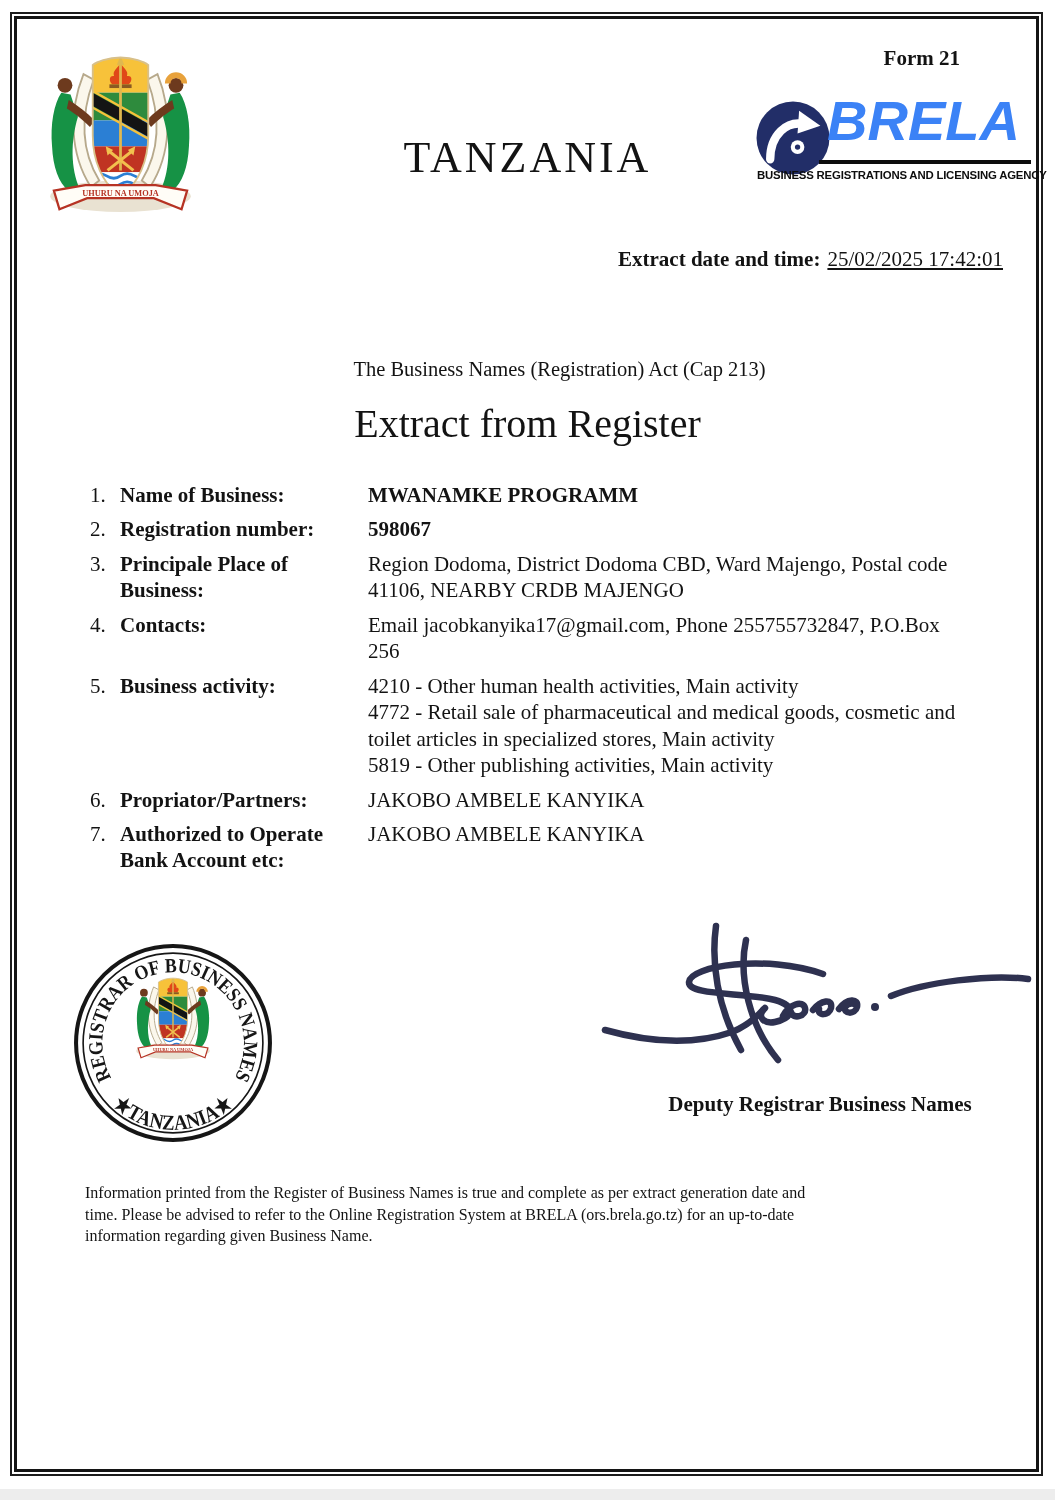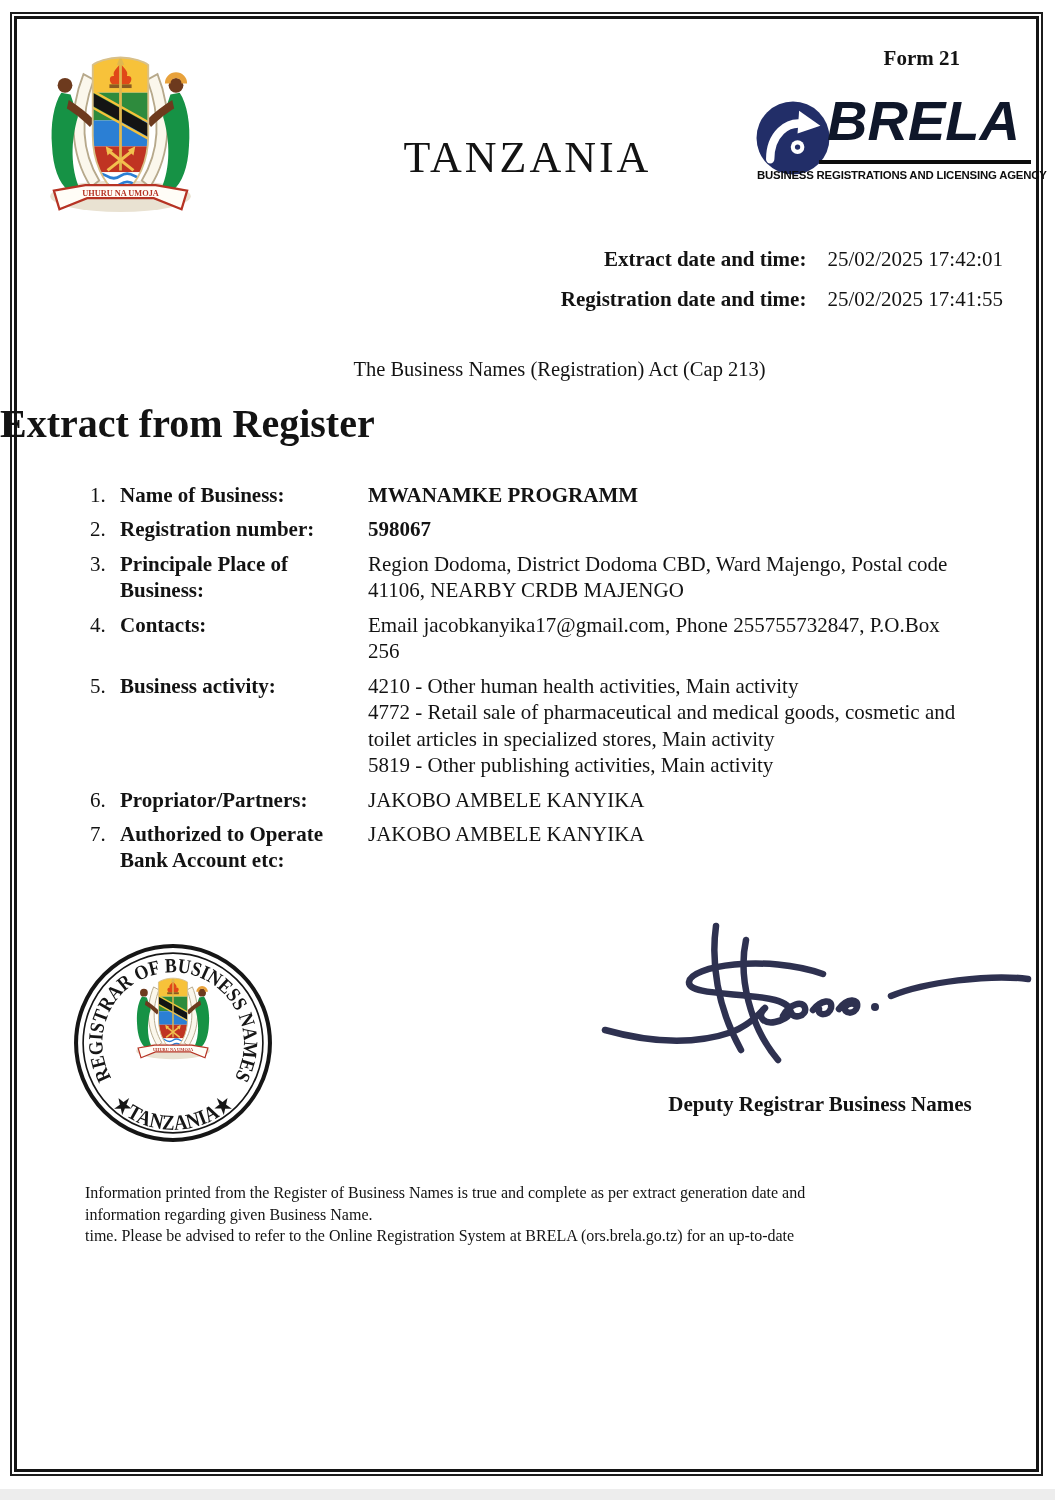--- a/index.html
+++ b/index.html
@@ -13,31 +13,31 @@
   .frame .inner{position:absolute;inset:2px;border:3px solid #141414;}
   
   .emblem-main{position:absolute;left:28px;top:50px;width:185px;height:176px;}
   .country-title{position:absolute;left:0;top:100px;width:1055px;text-align:center;
     font-size:44px;letter-spacing:3px;font-weight:400;margin-top:32px;}
   .form-number{position:absolute;top:46px;right:95px;font-weight:bold;font-size:21px;}
   
   .brela{position:absolute;left:755px;top:96px;width:280px;height:92px;}
   .brela-circle{position:absolute;left:0;top:4px;width:76px;height:76px;}
   .brela-word{position:absolute;left:72px;top:-8px;font-family:"Liberation Sans","DejaVu Sans",sans-serif;
-    font-weight:800;font-style:italic;font-size:56px;letter-spacing:0px;color:#0f172a;}
+    font-weight:800;font-style:italic;font-size:56px;letter-spacing:0px;color:#3b82f6;}
   .brela-underline{position:absolute;left:64px;top:64px;width:212px;height:4px;background:#0d0d0d;}
   .brela-tagline{position:absolute;left:2px;top:73px;width:326px;font-family:"Liberation Sans","DejaVu Sans",sans-serif;
     font-weight:700;font-size:11.4px;letter-spacing:-0.2px;white-space:nowrap;color:#0d0d0d;}
   
   .dates{position:absolute;top:240px;right:52px;text-align:right;font-size:21px;line-height:1.9;}
   .dates b{font-weight:bold;}
-  .dates .val{margin-left:21px;}
+  .dates .val{margin-left:7px;text-decoration:underline;}
   
   .act-line{position:absolute;left:0;top:358px;width:1055px;text-align:center;font-size:20.5px;margin-left:32px;}
-  .doc-title{position:absolute;left:0;top:400px;width:1055px;text-align:left;font-size:40px;font-weight:bold;}
+  .doc-title{position:absolute;left:0;top:400px;width:1055px;text-align:center;font-size:40px;font-weight:normal;}
   
   .fields{position:absolute;left:90px;top:482px;display:grid;grid-template-columns:30px 248px 630px;
     row-gap:8px;font-size:21px;line-height:1.26;}
   .f-num{padding-right:2px;}
   .f-label{font-weight:bold;padding-right:10px;}
   .f-value .line{white-space:nowrap;}
   .f-value.bold{font-weight:bold;}
   
   .stamp{position:absolute;left:72px;top:942px;width:202px;height:202px;}
   
@@ -125,23 +125,20 @@
     </svg>
     <div class="brela-word">BRELA</div>
     <div class="brela-underline"></div>
     <div class="brela-tagline">BUSINESS REGISTRATIONS AND LICENSING AGENCY</div>
   </div>
 
   <div class="dates">
     <div>
       <b>Extract date and time:</b><span class="val">25/02/2025 17:42:01</span>
     </div>
-    <div>
-      <b>Registration date and time:</b><span class="val">25/02/2025 17:41:55</span>
-    </div>
   </div>
 
   <div class="act-line">The Business Names (Registration) Act (Cap 213)</div>
   <div class="doc-title">Extract from Register</div>
 
   <div class="fields">
 
     <div class="f-num">1.</div>
     <div class="f-label">Name of Business:</div>
     <div class="f-value bold">MWANAMKE PROGRAMM</div>
@@ -208,17 +205,17 @@
       <path d="M 244 97 C 252 86 264 86 262 95 C 260 103 248 102 250 95 C 254 90 260 91 262 94"></path>
       <path d="M 296 84 C 330 70 395 62 433 67"></path>
     </g>
     <circle cx="280" cy="95" r="4" fill="#2e3150"></circle>
   </svg>
 
   <div class="deputy-title">Deputy Registrar Business Names</div>
 
   <div class="footer">
     <div class="line">Information printed from the Register of Business Names is true and complete as per extract generation date and</div>
+    <div class="line">time. Please be advised to refer to the Online Registration System at BRELA (ors.brela.go.tz) for an up-to-date</div>
     <div class="line">information regarding given Business Name.</div>
-    <div class="line">time. Please be advised to refer to the Online Registration System at BRELA (ors.brela.go.tz) for an up-to-date</div>
   </div>
 
 </div>
 
 </body></html>

